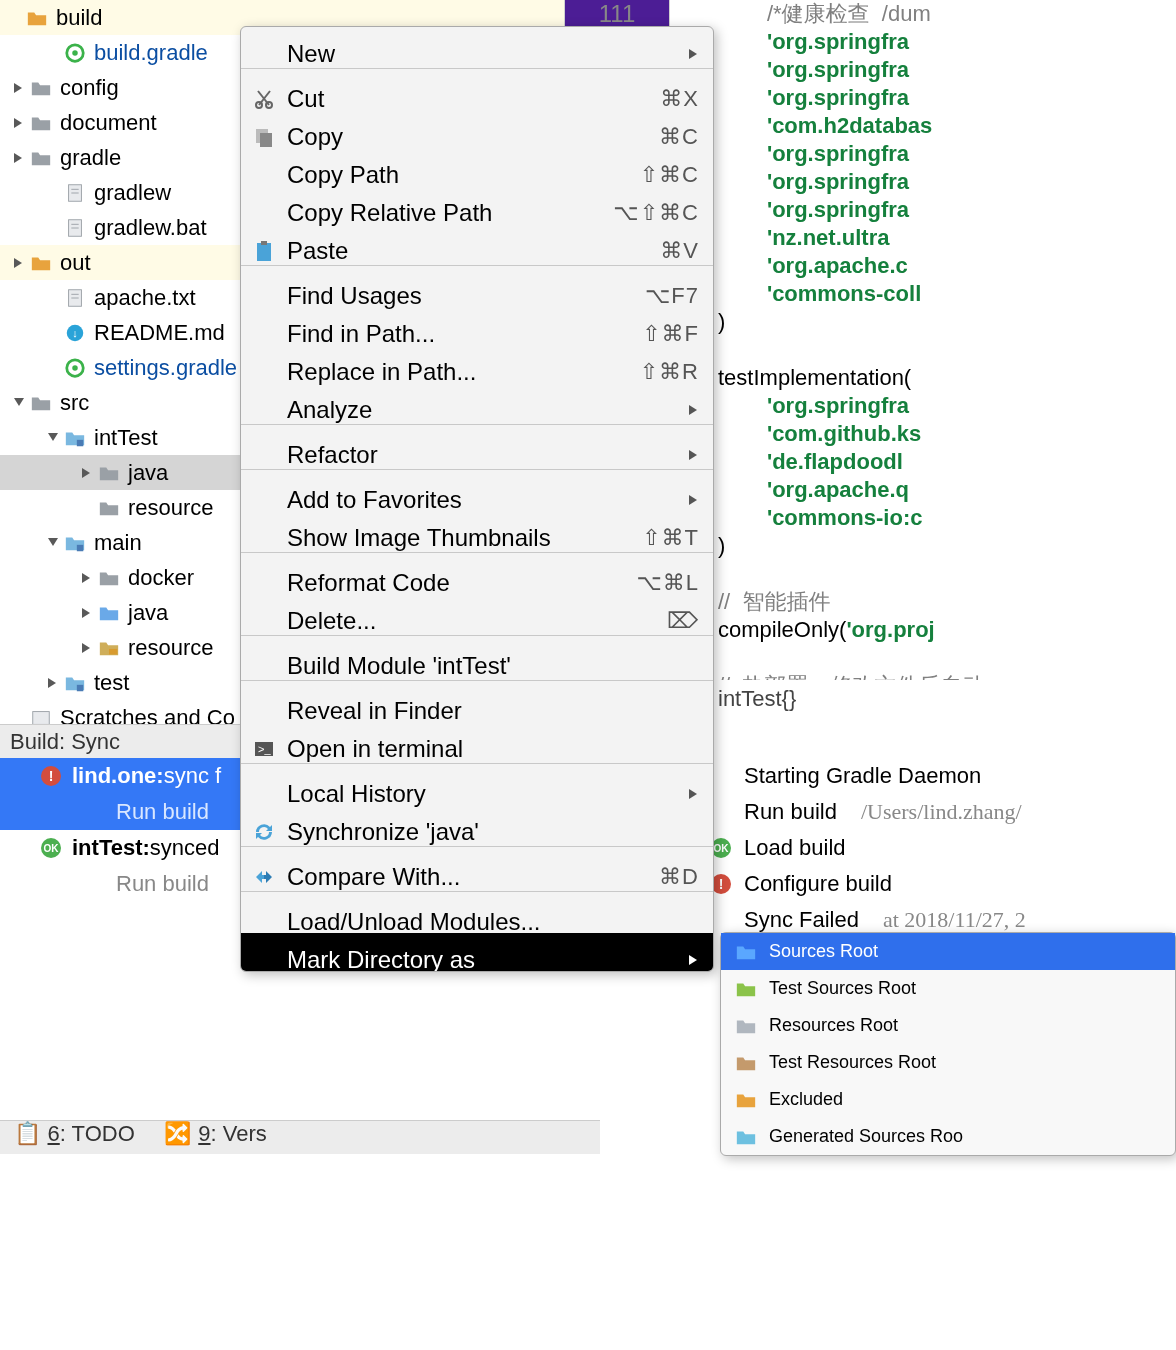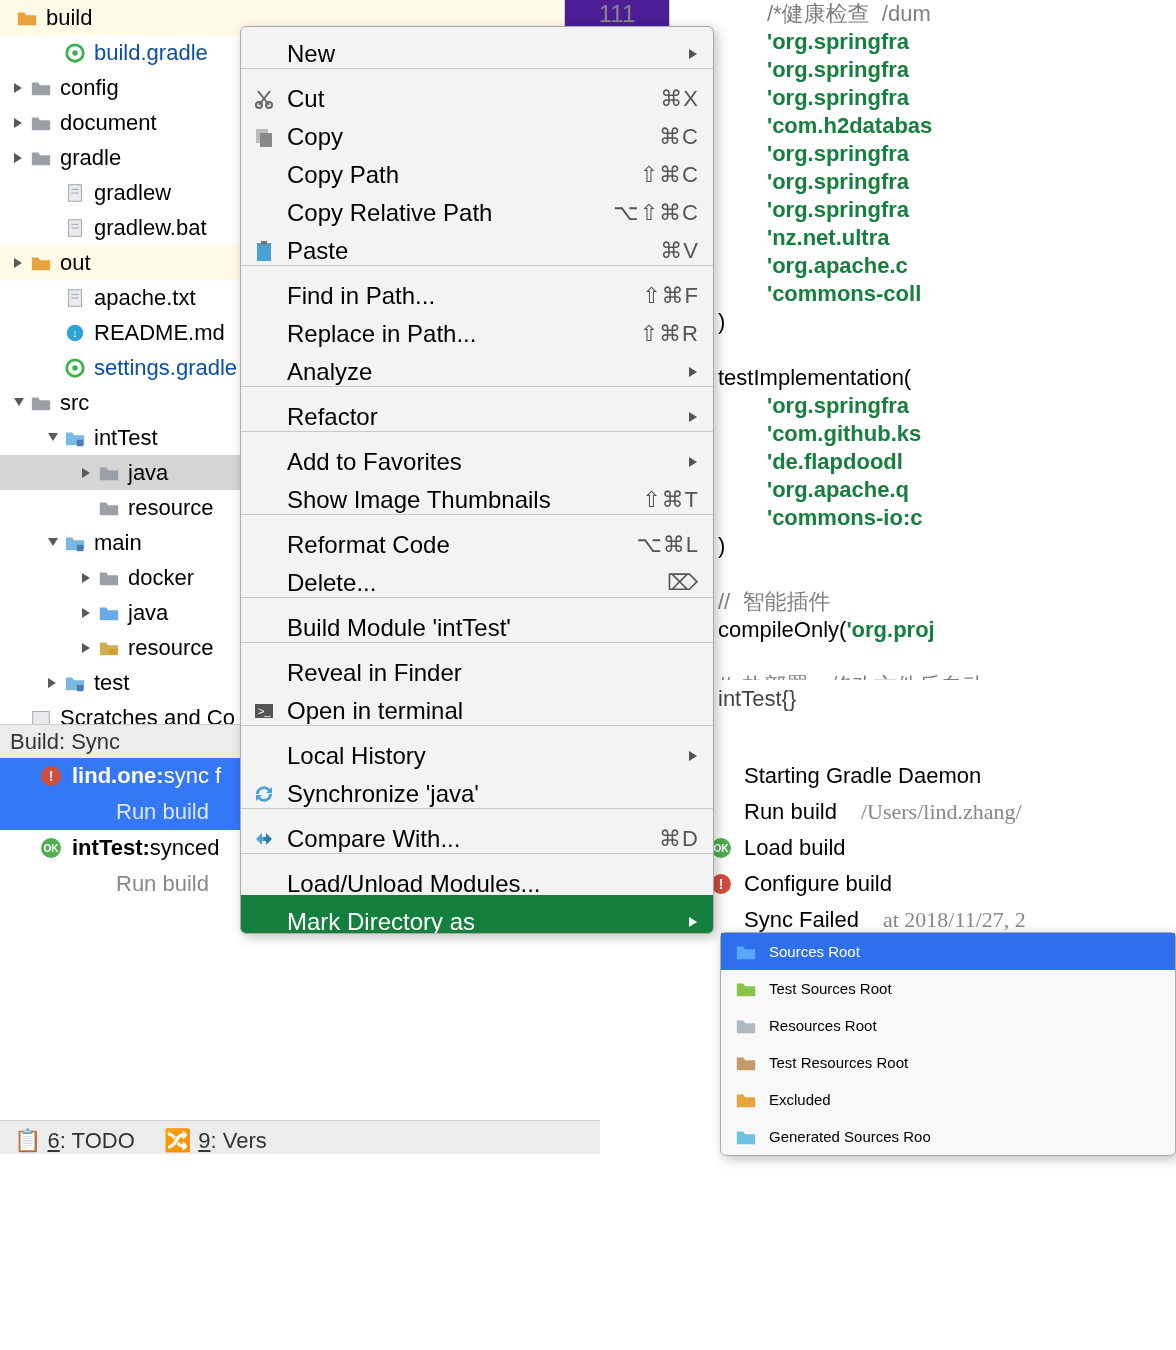--- a/index.html
+++ b/index.html
@@ -28,48 +28,48 @@
 .bi { display:flex; align-items:center; height:36px; padding-left:40px; }
 .bi.sel { background:#3478f6; color:#fff; }
 .bi .ic { width:22px; height:22px; margin-right:10px; display:inline-flex; align-items:center; justify-content:center; }
 .sub { padding-left:76px; color:#888; }
 .bi.sel .sub-t { color:#d9e7ff; }
 .build-right { position:absolute; left:710px; top:758px; width:466px; }
 .br-row { display:flex; align-items:center; height:36px; }
 .br-row .ic { width:22px; height:22px; margin-right:12px; display:inline-flex; align-items:center; justify-content:center; }
 .br-row .gray { color:#888; margin-left:24px;font-family:Liberation Serif, serif; }
 
-.statusbar { position:absolute; left:0; top:1120px; width:600px; height:34px; display:flex; align-items:flex-end; gap:30px; padding-left:14px; background:#ececec; border-top:1px solid #ccc;}
+.statusbar { position:absolute; left:0; top:1120px; width:600px; height:34px; display:flex; align-items:flex-start; gap:30px; padding-left:14px; background:#ececec; border-top:1px solid #ccc;}
 .statusbar span { color:#333; }
 .statusbar u { text-decoration:underline; }
 
 .ctx-menu { position:absolute; left:240px; top:26px; width:474px; background:#f3f3f3; border:1px solid #aaa; box-shadow:3px 3px 12px rgba(0,0,0,.25); border-radius:6px; overflow:hidden; }
 .mi { display:flex; align-items:center; height:38px; padding:16px 14px 0 46px; position:relative; font-size:24px; }
-.mi.selected { background:#15803d; color:#fff; }
+.mi.selected { background:#000000; color:#fff; }
 .mi .mi-ico { position:absolute; left:10px; width:26px; height:26px; display:flex; align-items:center; justify-content:center; }
 .mi .grow { flex:1; }
 .mi .sc { color:#555; font-size:22px; letter-spacing:1px; }
 .mi .subarrow { width:10px; height:10px; }
 .sep { height:1px; background:#c8c8c8; margin:3px 0; }
 
 .submenu { position:absolute; left:720px; top:932px; width:456px; background:#f8f8f8; border:1px solid #aaa; box-shadow:3px 3px 12px rgba(0,0,0,.25); border-radius:6px; }
-.smi { display:flex; align-items:center; height:37px; padding:0 14px 0 14px; font-size:15px; }
+.smi { display:flex; align-items:center; height:37px; padding:0 14px 0 14px; font-size:18px; }
 .smi.sel { background:#2f6fec; color:#fff; }
 .smi .ic { width:22px; height:22px; margin-right:12px; display:inline-flex; align-items:center; justify-content:center; }
 
 .rail { position:absolute; left:0; top:758px; width:28px; }
 .rail .rbtn { width:24px; height:24px; margin:6px 2px; }
 
 svg { display:block; }
 </style>
 </head>
 <body>
 
 <div class="proj-tree" id="tree">
-    <div class="tree-row hl-yellow" style="padding-left: 0;">
+    <div class="tree-row hl-yellow" style="padding-left: 10px;">
       <span class="spacer"></span>
       <span class="ico">
         <svg viewBox="0 0 24 24">
           <path d="M2 6h7l2 3h11v11H2z" fill="#e8a33d"></path>
         </svg>
       </span>
       <span class="lbl ">build</span>
     </div>
     <div class="tree-row" style="padding-left: 48px;">
       <span class="spacer"></span>
@@ -468,20 +468,24 @@
         <svg viewBox="0 0 24 24" width="24" height="24">
           <rect x="5" y="4" width="14" height="18" fill="#4aa3d8"></rect>
           <rect x="9" y="2" width="6" height="4" fill="#777"></rect>
         </svg>
       </span>
       <span class="grow">Paste</span>
       <span class="sc">⌘V</span>
     </div>
     <div class="sep"></div>
     <div class="mi">
+      <span class="grow">Find Usages</span>
+      <span class="sc">⌥F7</span>
+    </div>
+    <div class="mi">
       <span class="grow">Find in Path...</span>
       <span class="sc">⇧⌘F</span>
     </div>
     <div class="mi">
       <span class="grow">Replace in Path...</span>
       <span class="sc">⇧⌘R</span>
     </div>
     <div class="mi">
       <span class="grow">Analyze</span>
       <span class="subarrow">

